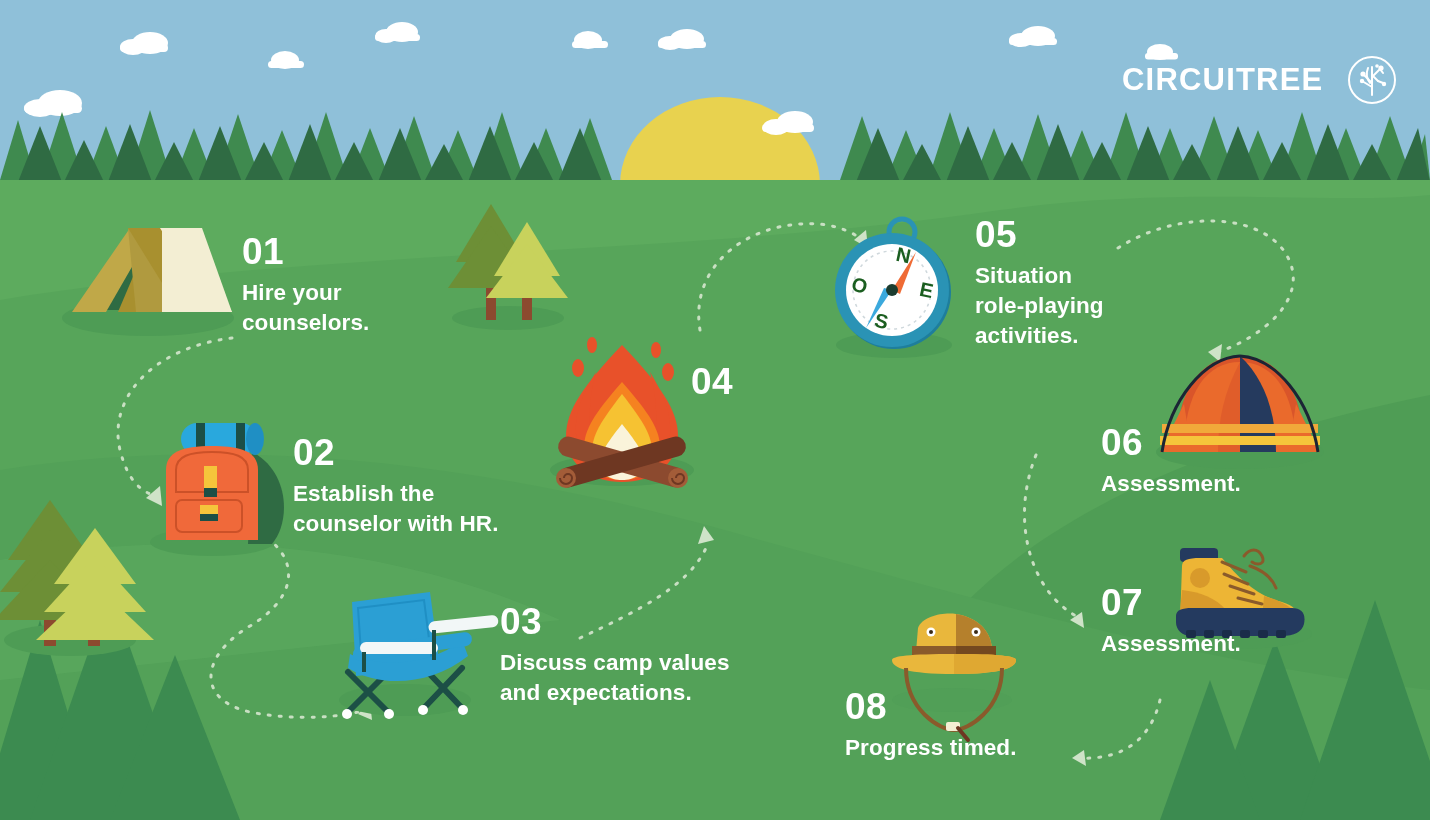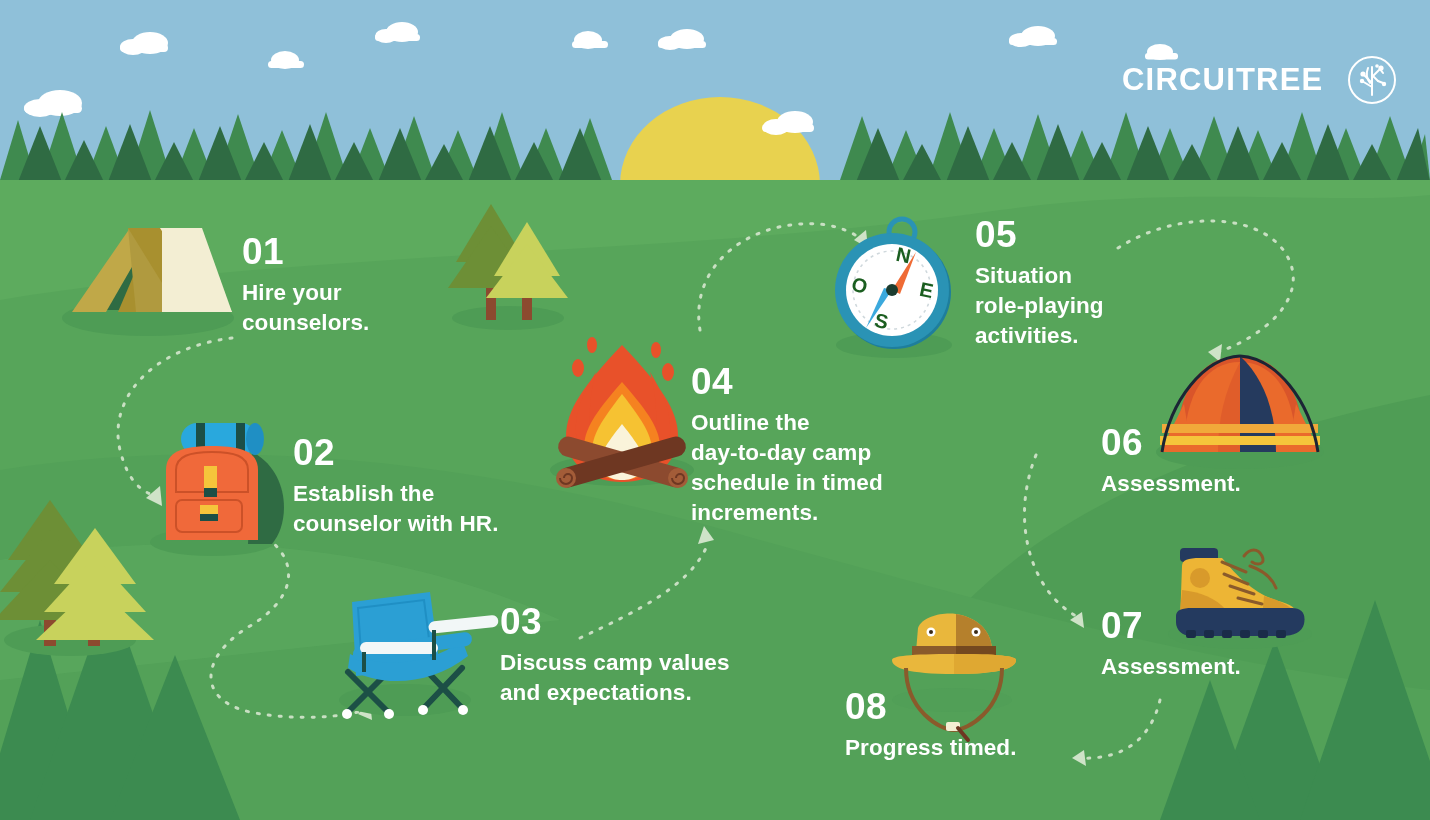--- a/index.html
+++ b/index.html
@@ -23,21 +23,21 @@
     font-size:22.5px;font-weight:bold;line-height:1.33;
     letter-spacing:0.1px;white-space:pre-line;
   }
 
   #step-01{left:242px;top:233px;}
   #step-02{left:293px;top:434px;}
   #step-03{left:500px;top:603px;}
   #step-04{left:691px;top:363px;}
   #step-05{left:975px;top:216px;}
   #step-06{left:1101px;top:424px;}
-  #step-07{left:1101px;top:607px;}
+  #step-07{left:1101px;top:584px;}
   #step-08{left:845px;top:688px;}
 
   
   #logo{position:absolute;left:1122px;top:55px;display:flex;align-items:center;gap:24px;}
   #logo .wordmark{
     color:#ffffff;font-size:31px;font-weight:bold;letter-spacing:1.2px;
     font-family:"Liberation Sans", sans-serif;
   }
 </style>
 </head>
@@ -401,24 +401,20 @@
     <div class="body">Establish the
 counselor with HR.</div>
   </div>
   <div class="step" id="step-03">
     <div class="num">03</div>
     <div class="body">Discuss camp values
 and expectations.</div>
   </div>
   <div class="step" id="step-04">
     <div class="num">04</div>
-    <div class="body">Outline the
-day-to-day camp
-schedule in timed
-increments.</div>
   </div>
   <div class="step" id="step-05">
     <div class="num">05</div>
     <div class="body">Situation
 role-playing
 activities.</div>
   </div>
   <div class="step" id="step-06">
     <div class="num">06</div>
     <div class="body">Assessment.</div>

